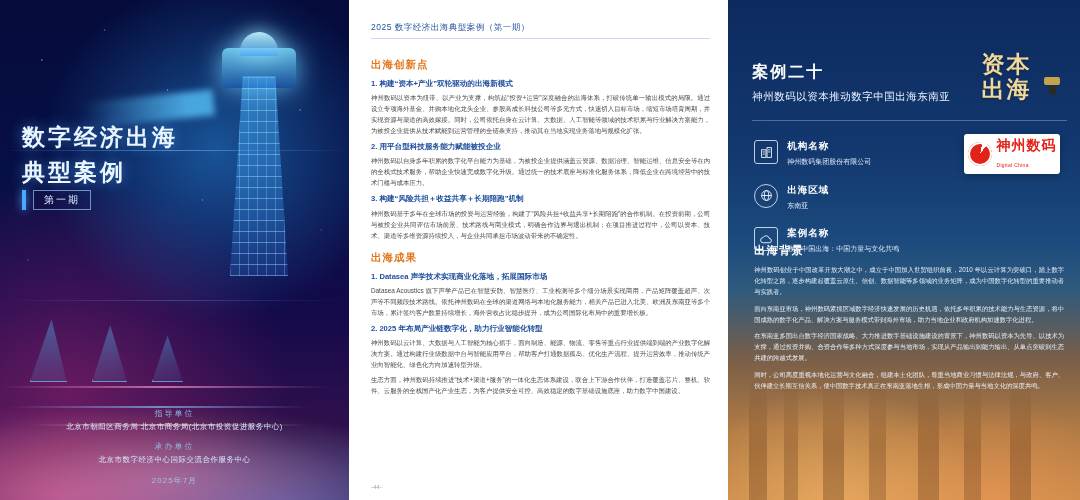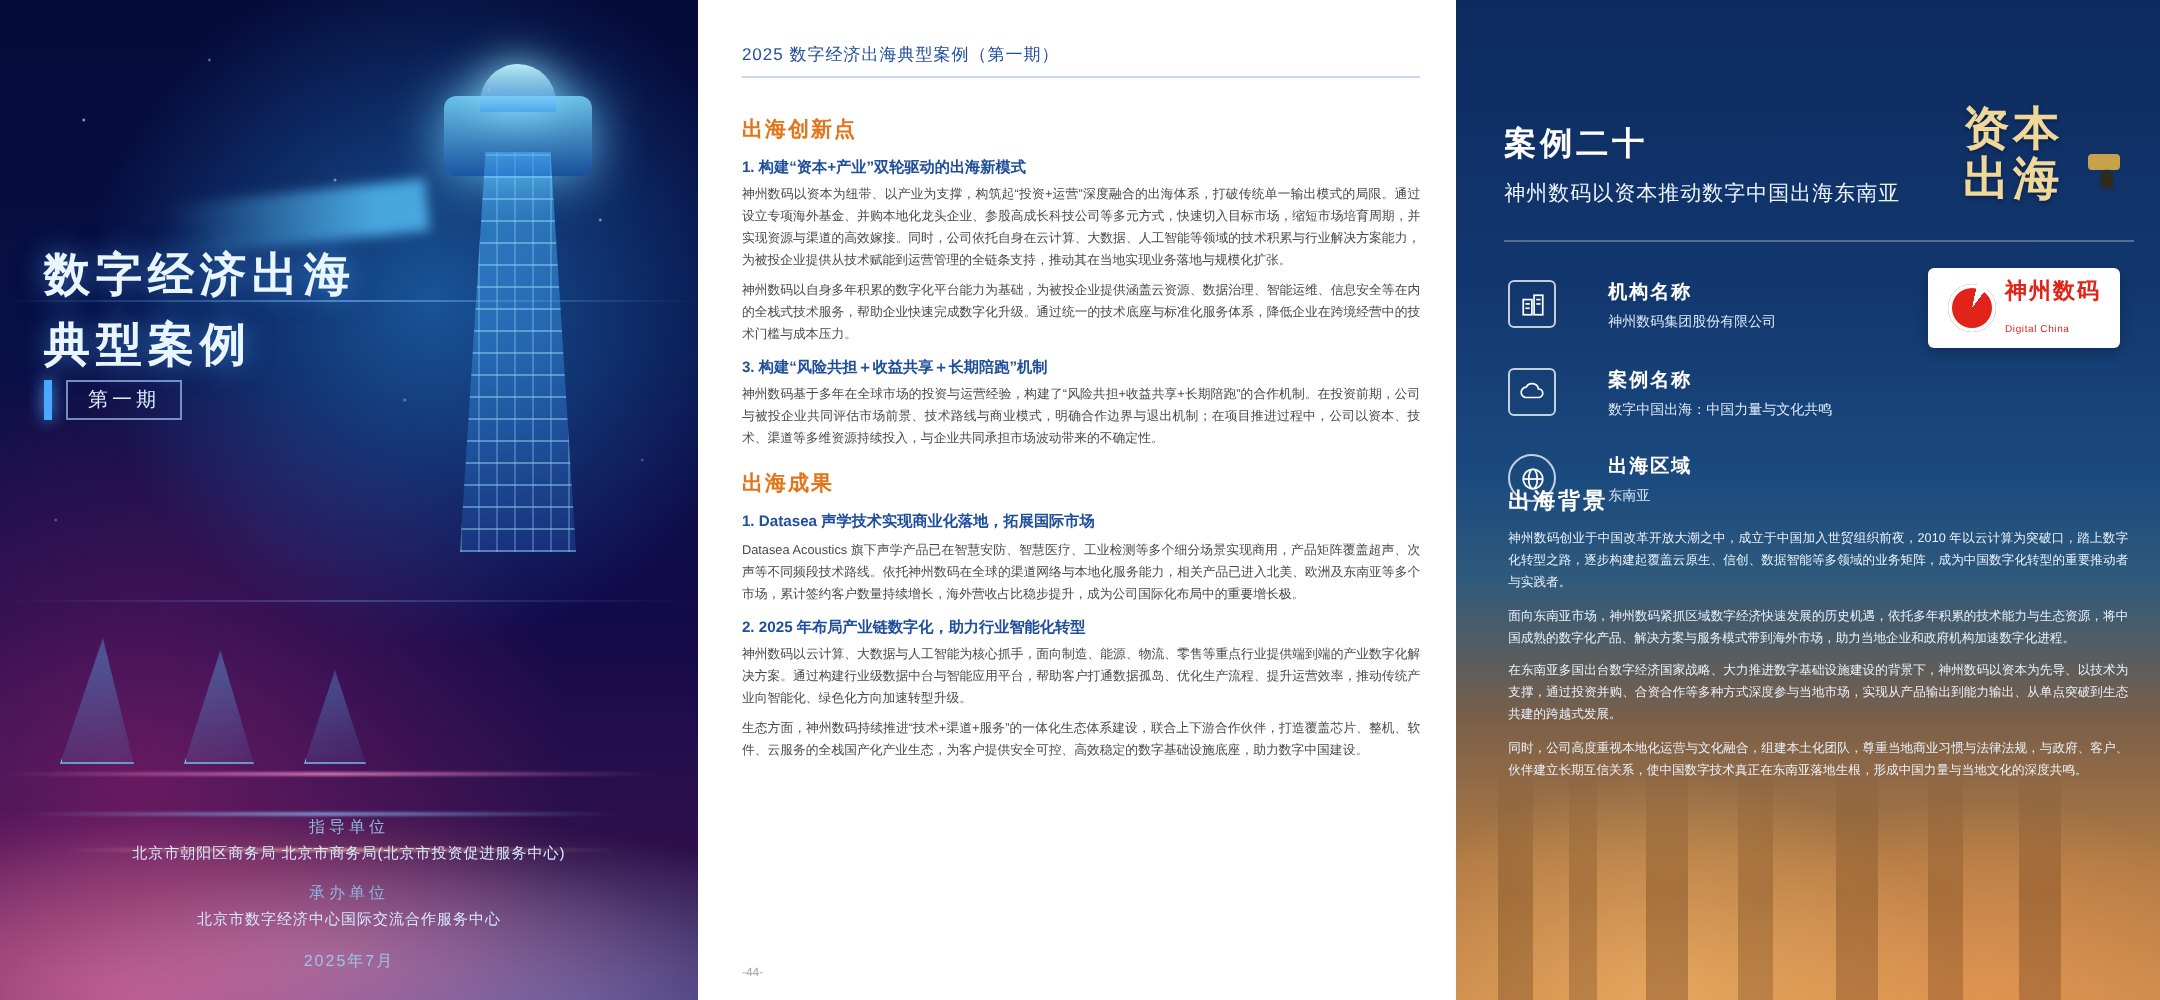--- a/index.html
+++ b/index.html
@@ -131,25 +131,25 @@
   .case-stamp .seal{display:inline-block;margin-left:4px;background:#c8a24a;color:#3a2a0a;
     font-size:7px;padding:2px 3px;writing-mode:vertical-rl;letter-spacing:1px;border-radius:2px;vertical-align:top;}
   .case-rule{position:absolute;left:24px;top:120px;width:315px;height:1px;background:rgba(255,255,255,.28);}
 
   .logo-card{position:absolute;right:20px;top:134px;width:96px;height:40px;background:#fff;border-radius:3px;
     display:flex;align-items:center;justify-content:center;box-shadow:0 2px 6px rgba(0,0,0,.25);}
   .logo-card .swoosh{width:24px;height:24px;border-radius:50%;
     background:conic-gradient(from 210deg,#e2231a 0 45%,#ffffff 45% 52%,#e2231a 52% 100%);
     box-shadow:inset 0 0 0 2px #fff;}
   .logo-card .lt{margin-left:5px;line-height:1.05;}
-  .logo-card .lt .cn{color:#e2231a;font-size:11px;font-weight:bold;letter-spacing:1px;}
+  .logo-card .lt .cn{color:#e2231a;font-size:14px;font-weight:bold;letter-spacing:1px;}
   .logo-card .lt .en{color:#e2231a;font-size:5px;letter-spacing:.3px;}
 
   .info-list{position:absolute;left:26px;top:140px;width:200px;}
-  .info-item{display:flex;align-items:flex-start;gap:26px;margin-bottom:16px;}
+  .info-item{display:flex;align-items:flex-start;gap:9px;margin-bottom:16px;}
   .info-ic{width:22px;height:22px;flex:0 0 22px;border:1.2px solid rgba(255,255,255,.75);border-radius:3px;
     display:flex;align-items:center;justify-content:center;color:#fff;}
   .info-ic.round{border-radius:50%;}
   .info-tt{color:#ffffff;font-size:9.5px;font-weight:bold;letter-spacing:1px;}
   .info-vv{color:#dbe8f7;font-size:7px;margin-top:4px;line-height:1.5;}
 
   .bg-title{position:absolute;left:26px;top:243px;color:#ffffff;font-size:11px;font-weight:bold;letter-spacing:1.5px;}
   .bg-body{position:absolute;left:26px;top:264px;width:310px;color:#e9f1fa;font-size:6.3px;line-height:1.78;text-align:justify;}
   .bg-body p{margin:0 0 5px 0;}
 </style>
@@ -202,20 +202,21 @@
       <div class="htitle">2025 数字经济出海典型案例（第一期）</div>
       <div class="hrule"></div>
     </div>
 
     <div class="tp-body">
       <div class="sec-h">出海创新点</div>
 
       <div class="sub-h">1. 构建“资本+产业”双轮驱动的出海新模式</div>
       <p class="para">神州数码以资本为纽带、以产业为支撑，构筑起“投资+运营”深度融合的出海体系，打破传统单一输出模式的局限。通过设立专项海外基金、并购本地化龙头企业、参股高成长科技公司等多元方式，快速切入目标市场，缩短市场培育周期，并实现资源与渠道的高效嫁接。同时，公司依托自身在云计算、大数据、人工智能等领域的技术积累与行业解决方案能力，为被投企业提供从技术赋能到运营管理的全链条支持，推动其在当地实现业务落地与规模化扩张。</p>
 
+      <div class="sub-h">2. 用平台型科技服务能力赋能被投企业</div>
       <p class="para">神州数码以自身多年积累的数字化平台能力为基础，为被投企业提供涵盖云资源、数据治理、智能运维、信息安全等在内的全栈式技术服务，帮助企业快速完成数字化升级。通过统一的技术底座与标准化服务体系，降低企业在跨境经营中的技术门槛与成本压力。</p>
 
       <div class="sub-h">3. 构建“风险共担＋收益共享＋长期陪跑”机制</div>
       <p class="para">神州数码基于多年在全球市场的投资与运营经验，构建了“风险共担+收益共享+长期陪跑”的合作机制。在投资前期，公司与被投企业共同评估市场前景、技术路线与商业模式，明确合作边界与退出机制；在项目推进过程中，公司以资本、技术、渠道等多维资源持续投入，与企业共同承担市场波动带来的不确定性。</p>
 
       <div class="sec-h second">出海成果</div>
 
       <div class="sub-h">1. Datasea 声学技术实现商业化落地，拓展国际市场</div>
       <p class="para">Datasea Acoustics 旗下声学产品已在智慧安防、智慧医疗、工业检测等多个细分场景实现商用，产品矩阵覆盖超声、次声等不同频段技术路线。依托神州数码在全球的渠道网络与本地化服务能力，相关产品已进入北美、欧洲及东南亚等多个市场，累计签约客户数量持续增长，海外营收占比稳步提升，成为公司国际化布局中的重要增长极。</p>
 
@@ -267,44 +268,44 @@
               <line x1="15" y1="11" x2="19" y2="11"></line>
           </svg>
         </span>
         <span>
           <span class="info-tt" style="display:block">机构名称</span>
           <span class="info-vv" style="display:block">神州数码集团股份有限公司</span>
         </span>
       </div>
 
       <div class="info-item">
-        <span class="info-ic">
-          <svg width="13" height="13" viewBox="0 0 24 24" fill="none" stroke="#fff" stroke-width="1.6">
-            <path d="M6 18h11a4 4 0 0 0 0-8 6 6 0 0 0-11.3-1.5A4.2 4.2 0 0 0 6 18z"></path>
-          </svg>
-        </span>
-        <span>
-          <span class="info-tt" style="display:block">案例名称</span>
-          <span class="info-vv" style="display:block">数字中国出海：中国力量与文化共鸣</span>
-        </span>
-      </div>
-
-      <div class="info-item">
         <span class="info-ic round">
           <svg width="13" height="13" viewBox="0 0 24 24" fill="none" stroke="#fff" stroke-width="1.6">
             <circle cx="12" cy="12" r="9"></circle>
               <ellipse cx="12" cy="12" rx="4" ry="9"></ellipse>
             <line x1="3" y1="12" x2="21" y2="12"></line>
           </svg>
         </span>
         <span>
           <span class="info-tt" style="display:block">出海区域</span>
           <span class="info-vv" style="display:block">东南亚</span>
         </span>
       </div>
+
+      <div class="info-item">
+        <span class="info-ic">
+          <svg width="13" height="13" viewBox="0 0 24 24" fill="none" stroke="#fff" stroke-width="1.6">
+            <path d="M6 18h11a4 4 0 0 0 0-8 6 6 0 0 0-11.3-1.5A4.2 4.2 0 0 0 6 18z"></path>
+          </svg>
+        </span>
+        <span>
+          <span class="info-tt" style="display:block">案例名称</span>
+          <span class="info-vv" style="display:block">数字中国出海：中国力量与文化共鸣</span>
+        </span>
+      </div>
     </div>
 
     <div class="bg-title">出海背景</div>
     <div class="bg-body">
       <p>神州数码创业于中国改革开放大潮之中，成立于中国加入世贸组织前夜，2010 年以云计算为突破口，踏上数字化转型之路，逐步构建起覆盖云原生、信创、数据智能等多领域的业务矩阵，成为中国数字化转型的重要推动者与实践者。</p>
       <p>面向东南亚市场，神州数码紧抓区域数字经济快速发展的历史机遇，依托多年积累的技术能力与生态资源，将中国成熟的数字化产品、解决方案与服务模式带到海外市场，助力当地企业和政府机构加速数字化进程。</p>
       <p>在东南亚多国出台数字经济国家战略、大力推进数字基础设施建设的背景下，神州数码以资本为先导、以技术为支撑，通过投资并购、合资合作等多种方式深度参与当地市场，实现从产品输出到能力输出、从单点突破到生态共建的跨越式发展。</p>
       <p>同时，公司高度重视本地化运营与文化融合，组建本土化团队，尊重当地商业习惯与法律法规，与政府、客户、伙伴建立长期互信关系，使中国数字技术真正在东南亚落地生根，形成中国力量与当地文化的深度共鸣。</p>
     </div>
   </section>

